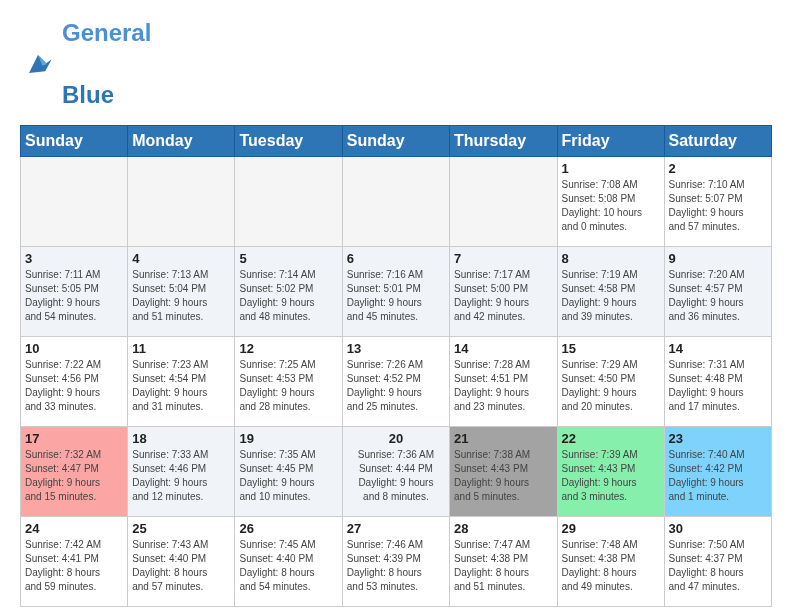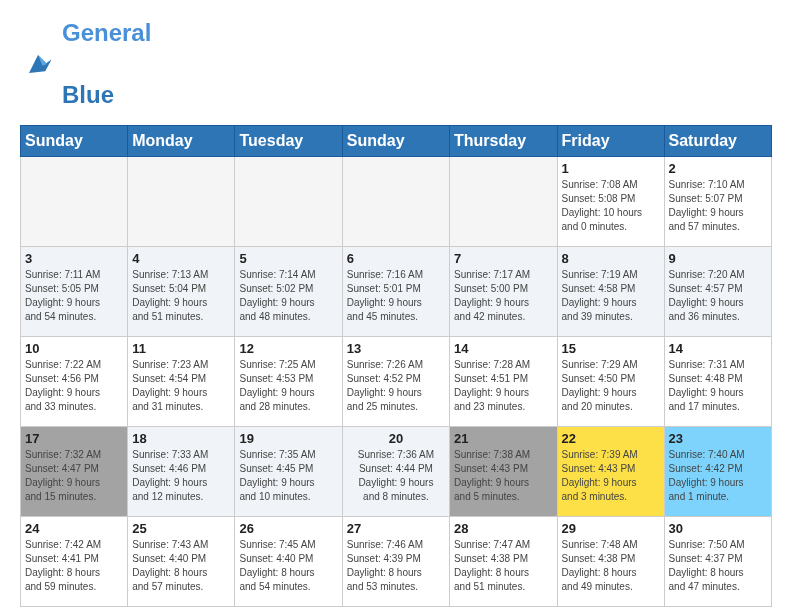--- a/index.html
+++ b/index.html
@@ -190,41 +190,41 @@
         <td>
           <span class="day-number">15</span>
           <div class="day-info">Sunrise: 7:29 AM<br>Sunset: 4:50 PM<br>Daylight: 9 hours<br>and 20 minutes.</div>
         </td>
         <td>
           <span class="day-number">14</span>
           <div class="day-info">Sunrise: 7:31 AM<br>Sunset: 4:48 PM<br>Daylight: 9 hours<br>and 17 minutes.</div>
         </td>
       </tr>
       <tr>
-        <td style="background: #a3a3a3;">
+        <td style="background: #fca5a5;">
           <span class="day-number">17</span>
           <div class="day-info">Sunrise: 7:32 AM<br>Sunset: 4:47 PM<br>Daylight: 9 hours<br>and 15 minutes.</div>
         </td>
         <td style="background: rgb(240, 244, 248); margin-top: 36px;">
           <span class="day-number">18</span>
           <div class="day-info">Sunrise: 7:33 AM<br>Sunset: 4:46 PM<br>Daylight: 9 hours<br>and 12 minutes.</div>
         </td>
         <td style="background: rgb(240, 244, 248);">
           <span class="day-number">19</span>
           <div class="day-info">Sunrise: 7:35 AM<br>Sunset: 4:45 PM<br>Daylight: 9 hours<br>and 10 minutes.</div>
         </td>
         <td style="background: rgb(240, 244, 248); text-align: center;">
           <span class="day-number">20</span>
           <div class="day-info">Sunrise: 7:36 AM<br>Sunset: 4:44 PM<br>Daylight: 9 hours<br>and 8 minutes.</div>
         </td>
         <td style="background: #a3a3a3;">
           <span class="day-number">21</span>
           <div class="day-info">Sunrise: 7:38 AM<br>Sunset: 4:43 PM<br>Daylight: 9 hours<br>and 5 minutes.</div>
         </td>
-        <td style="background: #fde047;">
+        <td style="background: #86efac;">
           <span class="day-number">22</span>
           <div class="day-info">Sunrise: 7:39 AM<br>Sunset: 4:43 PM<br>Daylight: 9 hours<br>and 3 minutes.</div>
         </td>
         <td style="background: #7dd3fc;">
           <span class="day-number">23</span>
           <div class="day-info">Sunrise: 7:40 AM<br>Sunset: 4:42 PM<br>Daylight: 9 hours<br>and 1 minute.</div>
         </td>
       </tr>
       <tr>
         <td>

